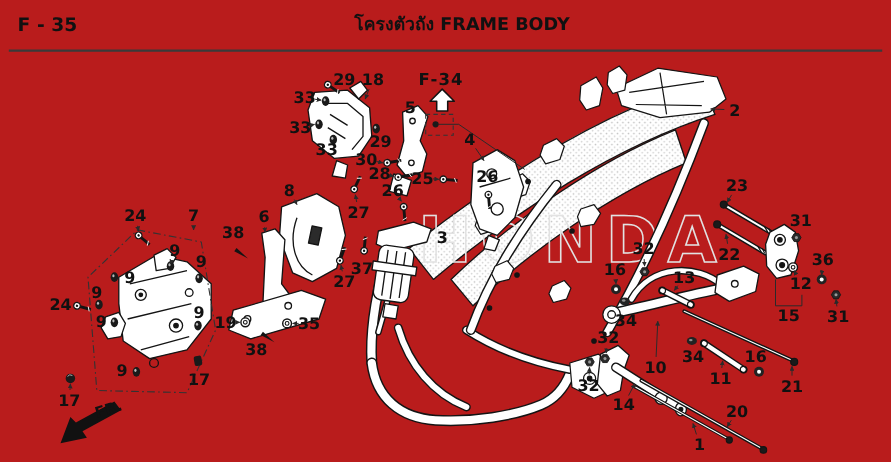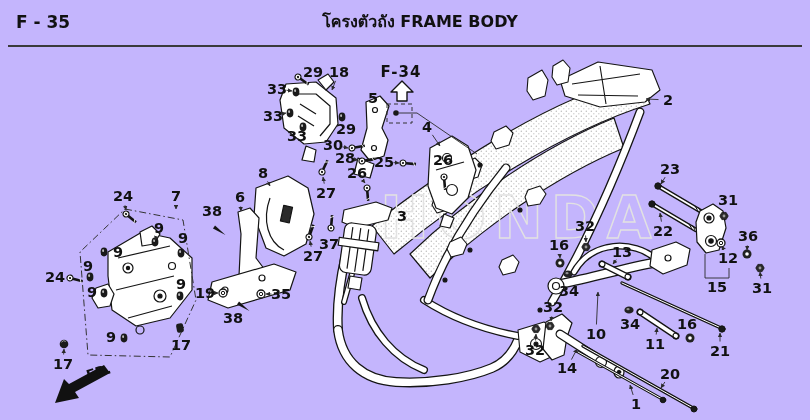--- a/index.html
+++ b/index.html
@@ -1,16 +1,16 @@
 <!DOCTYPE html>
 <html><head>
 <meta charset="utf-8">
 <style>
   html,body{margin:0;padding:0;background:#fff;}
-  .page{position:relative;width:810px;height:420px;background:#c4b5fd;overflow:hidden;
+  .page{position:relative;width:810px;height:420px;background:#b91c1c;overflow:hidden;
         font-family:"DejaVu Sans", sans-serif;}
   svg{display:block}
   text{font-family:"DejaVu Sans", sans-serif;}
 </style>
 </head>
 <body>
 
 <div class="page">
 <svg id="dia" width="810" height="420" viewBox="0 0 810 420">
   <defs>

